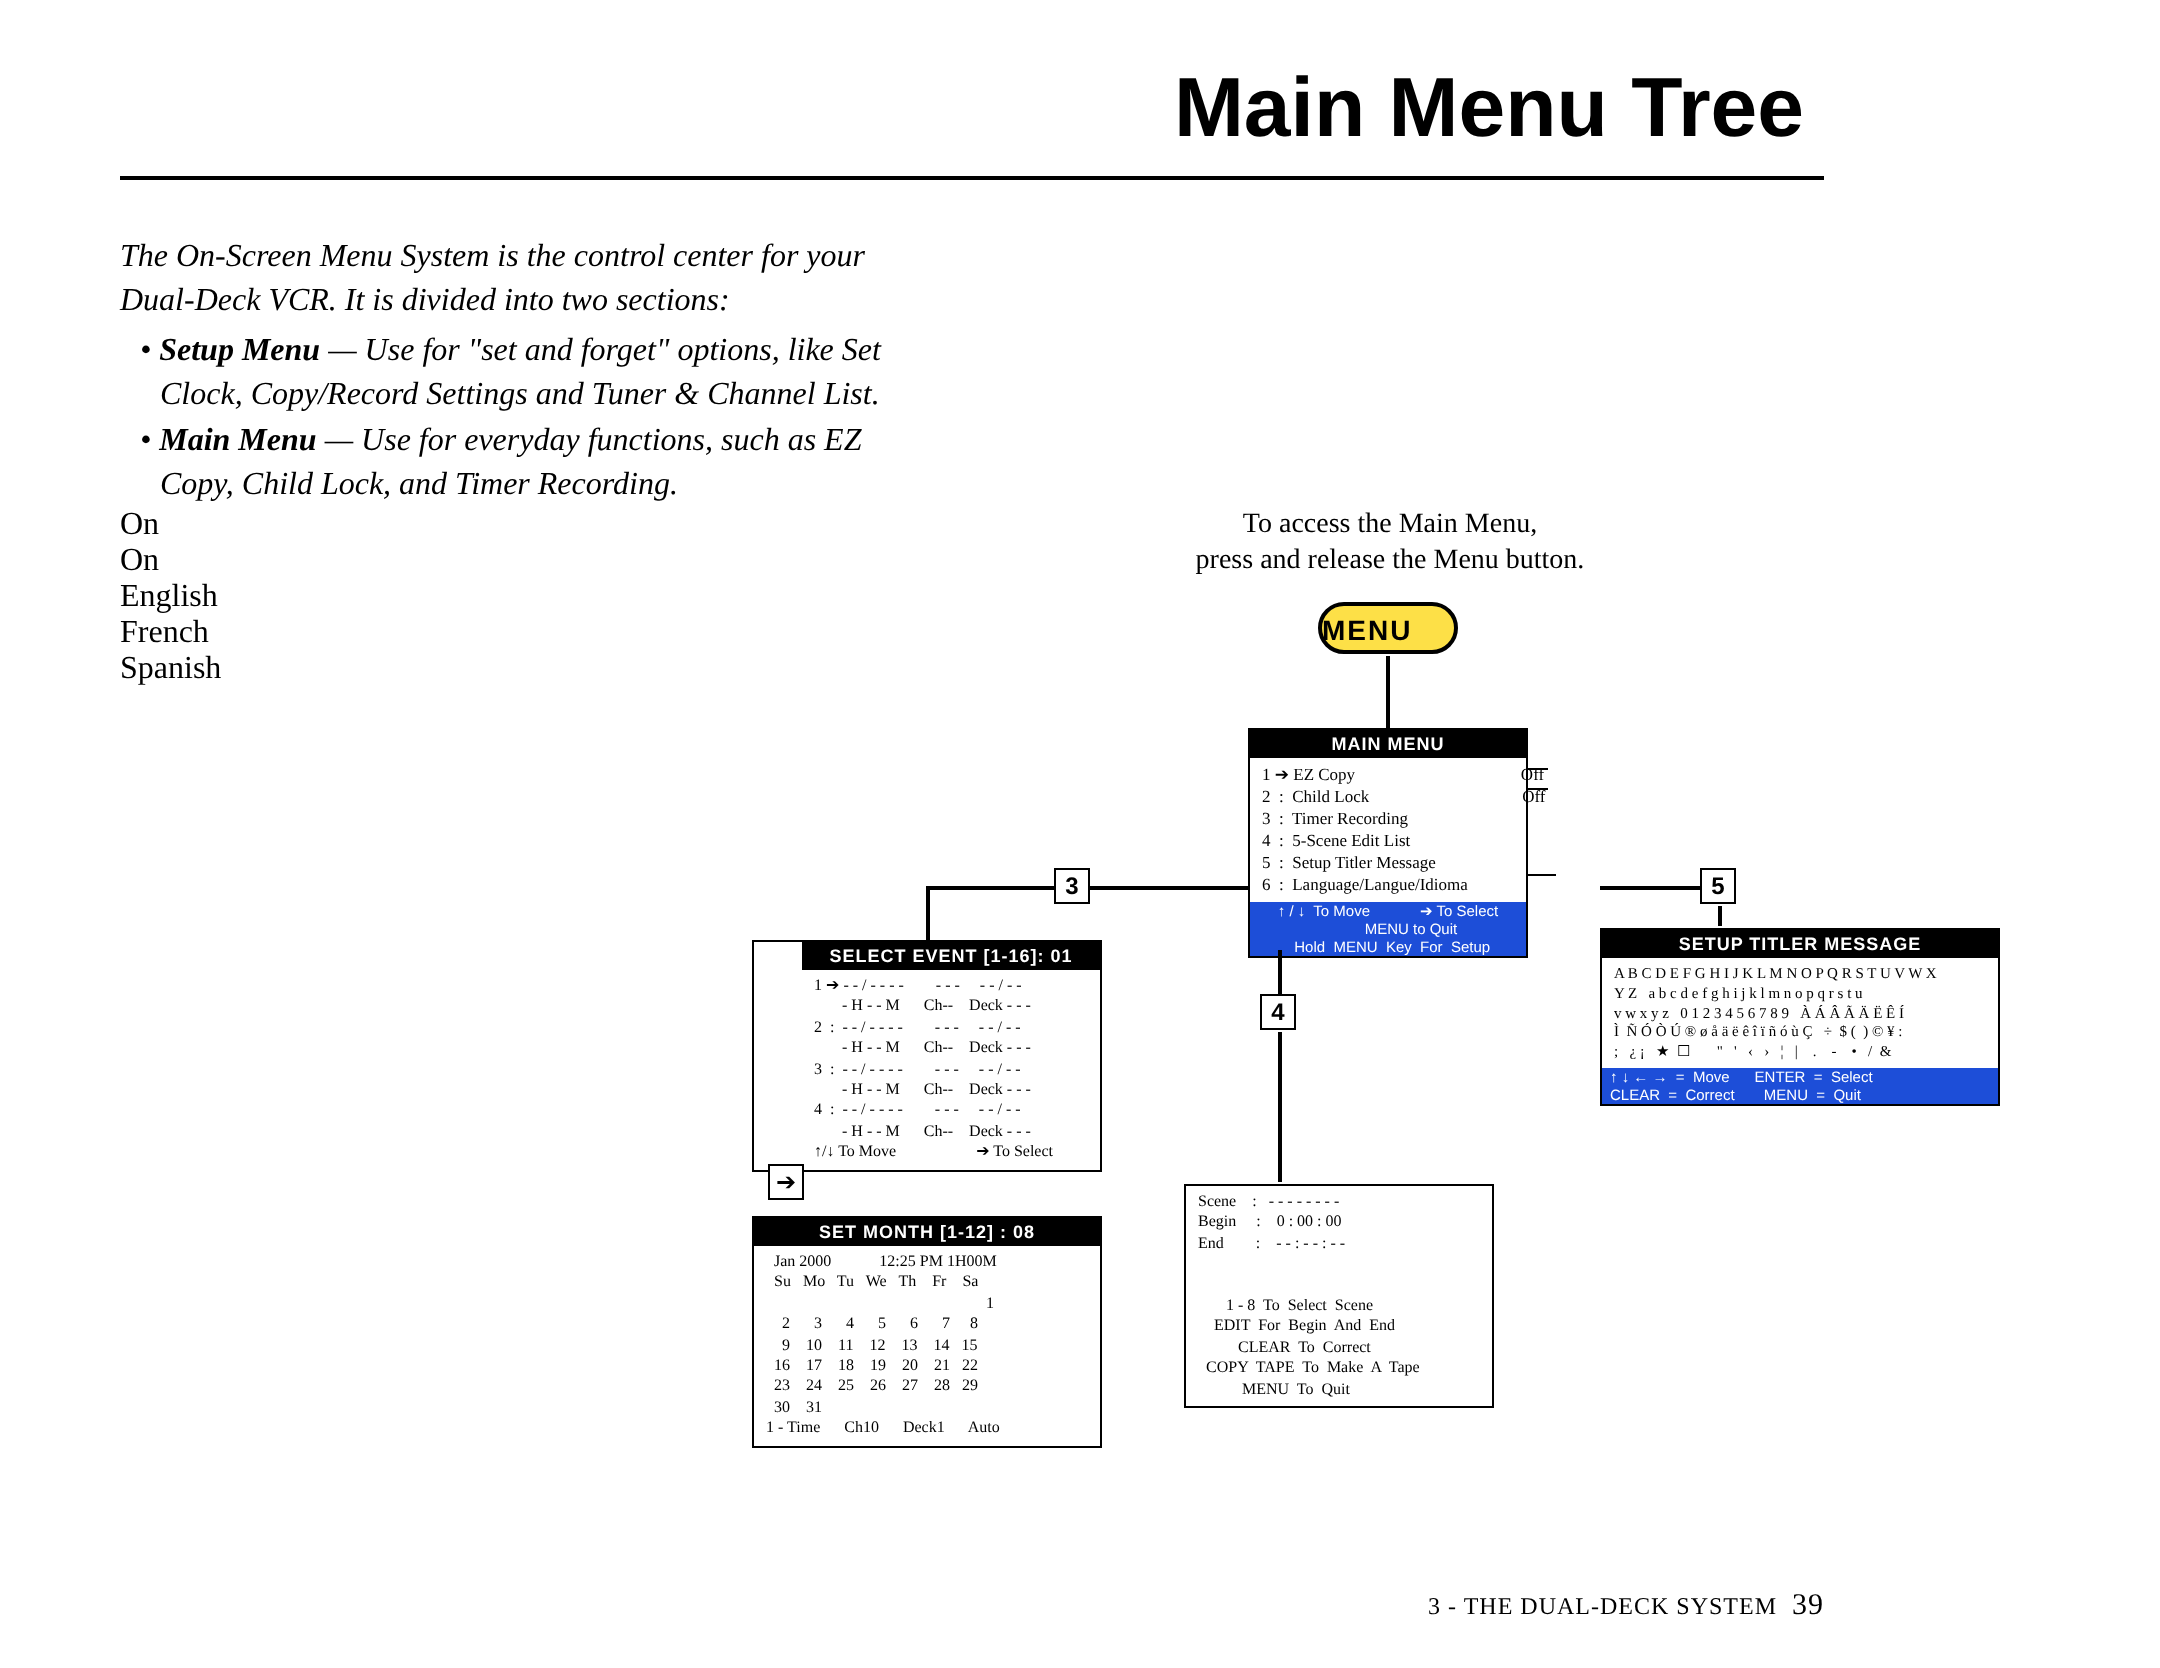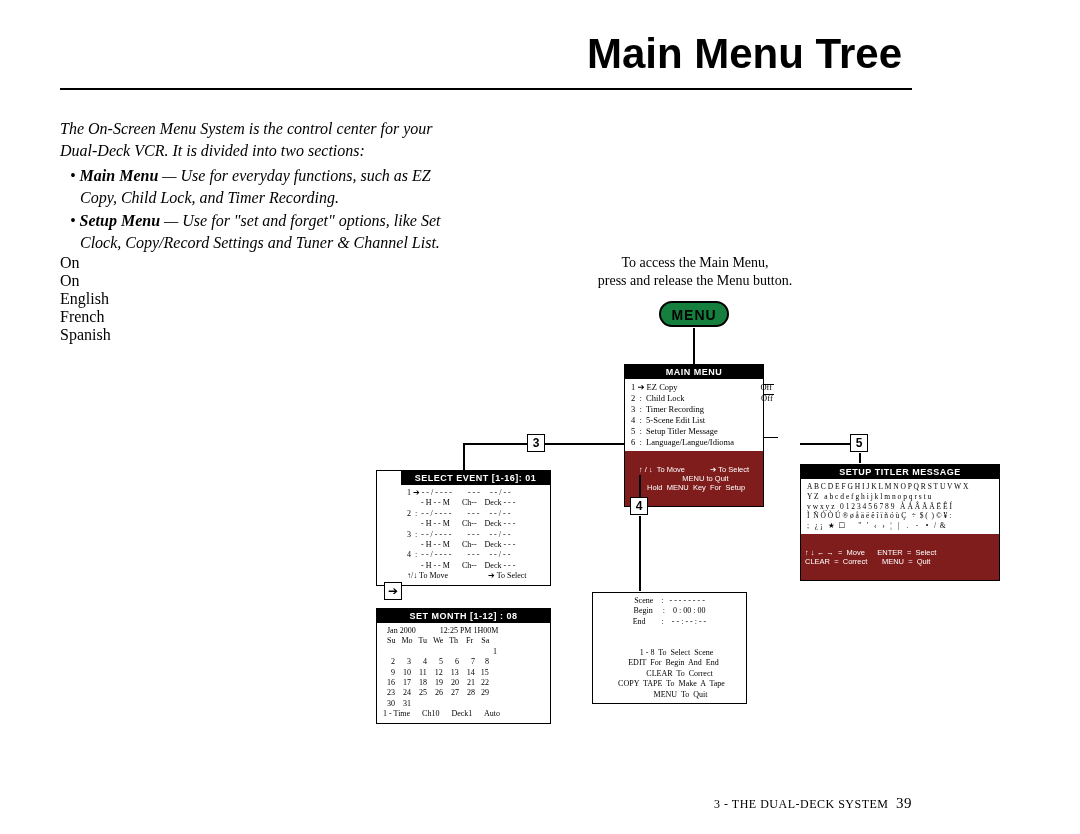--- a/index.html
+++ b/index.html
@@ -53,23 +53,23 @@
   
   .menu-pill {
     position: absolute;
     left: 659px; top: 301px;
     width: 70px; height: 26px;
     border: 2px solid #000;
     border-radius: 14px;
     font-family: "Helvetica Neue", Helvetica, Arial, sans-serif;
     font-weight: 700;
     font-size: 14px;
-    text-align: center;
+    text-align: left;
     line-height: 24px;
-    background: #15803d;
+    background: #fde047;
     letter-spacing: 1px;
   }
   .num-box {
     position: absolute;
     width: 18px; height: 18px;
     border: 1.5px solid #000;
     font-size: 12px;
     font-weight: 700;
     text-align: center;
     line-height: 16px;
@@ -93,24 +93,24 @@
     letter-spacing: 0.5px;
   }
   .panel .body {
     font-size: 8px;
     padding: 3px 6px 3px 6px;
     line-height: 1.3;
     white-space: pre;
     font-family: "Times New Roman", serif;
   }
   .panel .foot {
-    background: #7f1d1d;
+    background: #1d4ed8;
     color: #fff;
     font-size: 7.5px;
-    padding: 14px 4px;
+    padding: 0 4px;
     font-family: "Helvetica Neue", Helvetica, Arial, sans-serif;
     white-space: pre;
   }
   
   .main-menu .body { font-size: 8.5px; }
   .line { position: absolute; background: #000; }
   .footer {
     position: absolute;
     bottom: 22px; right: 60px;
     font-size: 12px;
@@ -127,24 +127,24 @@
 <div class="page">
 
   <div class="title-block">
     <h1>Main Menu Tree</h1>
   </div>
   <hr class="rule">
 
   <div class="intro">
     <p class="lead">The On-Screen Menu System is the control center for your Dual-Deck VCR. It is divided into two sections:</p>
     <p class="bullet">
-      • <b>Main Menu</b><span> — Use for everyday functions, such as EZ Copy, Child Lock, and Timer Recording.</span>
+      • <b>Setup Menu</b><span> — Use for "set and forget" options, like Set Clock, Copy/Record Settings and Tuner &amp; Channel List.</span>
     </p>
     <p class="bullet">
-      • <b>Setup Menu</b><span> — Use for "set and forget" options, like Set Clock, Copy/Record Settings and Tuner &amp; Channel List.</span>
+      • <b>Main Menu</b><span> — Use for everyday functions, such as EZ Copy, Child Lock, and Timer Recording.</span>
     </p>
   </div>
 
   <div class="access-text" style="left:545px; top:254px; white-space: pre-line;">To access the Main Menu,
 press and release the Menu button.</div>
 
   <div class="menu-pill">MENU</div>
 
   <div class="line" style="left:693px; top:328px; width:1.5px; height:36px;"></div>
 
@@ -209,21 +209,21 @@
   23    24    25    26    27    28   29
   30    31
 1 - Time      Ch10      Deck1      Auto</div>
   </div>
 
   <div class="line" style="left:639px; top:475px; width:1.5px; height:22px;"></div>
   <div class="num-box" style="left:630px; top:497px;">4</div>
   <div class="line" style="left:639px; top:516px; width:1.5px; height:75px;"></div>
 
   <div class="panel scene-panel" style="left:592px; top:592px; width:155px;">
-    <div class="body" style="text-align:center;">Scene    :   - - - - - - - -
+    <div class="body" style="text-align:left;">Scene    :   - - - - - - - -
 Begin     :    0 : 00 : 00
 End        :    - - : - - : - -
 
 
        1 - 8  To  Select  Scene
     EDIT  For  Begin  And  End
           CLEAR  To  Correct
   COPY  TAPE  To  Make  A  Tape
            MENU  To  Quit</div>
   </div>

